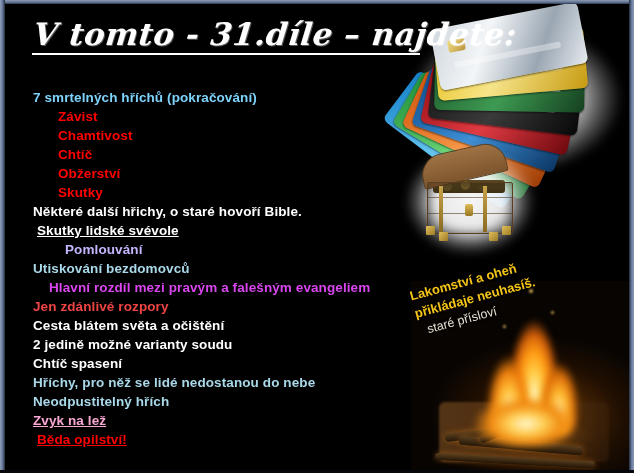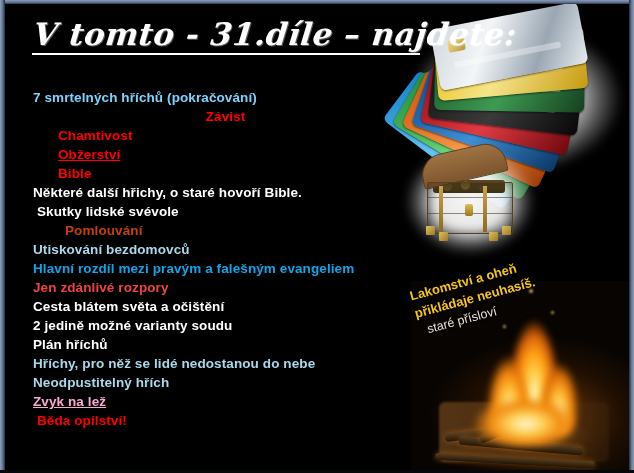--- a/index.html
+++ b/index.html
@@ -49,21 +49,21 @@
   }
   .line{
     font-family:"Liberation Sans",sans-serif;
     font-size:13.5px;
     font-weight:bold;
     line-height:19px;
     white-space:nowrap;
     letter-spacing:0.1px;
   }
   .line.indent{ padding-left:25px; }
-  .line.sp1{ padding-left:4px; }
+  .line.sp1{ padding-left:4px;text-decoration:underline; }
 
   
   #cards{
     position:absolute;
     left:418px;top:28px;
     width:196px;height:140px;
     z-index:20;
   }
   #cards .halo{
     position:absolute;inset:-14px;
@@ -269,33 +269,34 @@
     <div class="foot" style="left:80px;top:80px;"></div>
   </div>
 
   <div id="title-wrap">
     <div id="title-text">V tomto - 31.díle – najdete:</div>
     <div id="title-rule"></div>
   </div>
 
   <div id="list">
       <div class="line" style="color: #7dd3fc;">7 smrtelných  hříchů (pokračování)</div>
-      <div class="line indent" style="color: rgb(255, 0, 0); text-align: center;">Závist</div>
+      <div class="line indent" style="color: rgb(255, 0, 0);">Závist</div>
       <div class="line indent" style="color: rgb(255, 0, 0);">Chamtivost</div>
-      <div class="line indent" style="color: rgb(255, 0, 0); text-decoration: underline;">Obžerství</div>
-      <div class="line indent" style="color: rgb(255, 0, 0);">Bible</div>
+      <div class="line indent" style="color: rgb(255, 0, 0);">Chtíč</div>
+      <div class="line indent" style="color: rgb(255, 0, 0);">Obžerství</div>
+      <div class="line indent" style="color: rgb(255, 0, 0);">Skutky</div>
       <div class="line" style="color: rgb(255, 255, 255);">Některé další hřichy, o staré hovoří Bible.</div>
       <div class="line sp1" style="color: rgb(255, 255, 255);">Skutky lidské svévole</div>
-      <div class="line" style="color: #c2410c; padding-left: 32px;">Pomlouvání</div>
+      <div class="line" style="color: #c4b5fd; padding-left: 32px;">Pomlouvání</div>
       <div class="line" style="color: rgb(169, 216, 233);">Utiskování bezdomovců</div>
-      <div class="line" style="color: #0ea5e9;">Hlavní rozdíl mezi pravým a falešným evangeliem</div>
+      <div class="line" style="color: #d946ef; margin-left: 16px;">Hlavní rozdíl mezi pravým a falešným evangeliem</div>
       <div class="line" style="color: #ef4444;">Jen zdánlivé rozpory</div>
       <div class="line" style="color: rgb(255, 255, 255);">Cesta blátem světa a očištění</div>
       <div class="line" style="color: rgb(255, 255, 255);">2 jedině možné varianty soudu</div>
-      <div class="line" style="color: rgb(255, 255, 255);">Plán hříchů</div>
+      <div class="line" style="color: rgb(255, 255, 255);">Chtíč spasení</div>
       <div class="line" style="color: rgb(169, 216, 233);">Hříchy, pro něž se lidé nedostanou do nebe</div>
       <div class="line" style="color: rgb(169, 216, 233);">Neodpustitelný hřích</div>
       <div class="line" style="color: #f9a8d4; text-decoration: underline;">Zvyk na lež</div>
       <div class="line sp1" style="color: rgb(255, 0, 0);">Běda opilství!</div>
     </div>
 
   <div class="frame-top" style="border-bottom: 0px;"></div>
   <div class="frame-left"></div>
   <div class="frame-right"></div>
   <div class="frame-bottom"></div>

